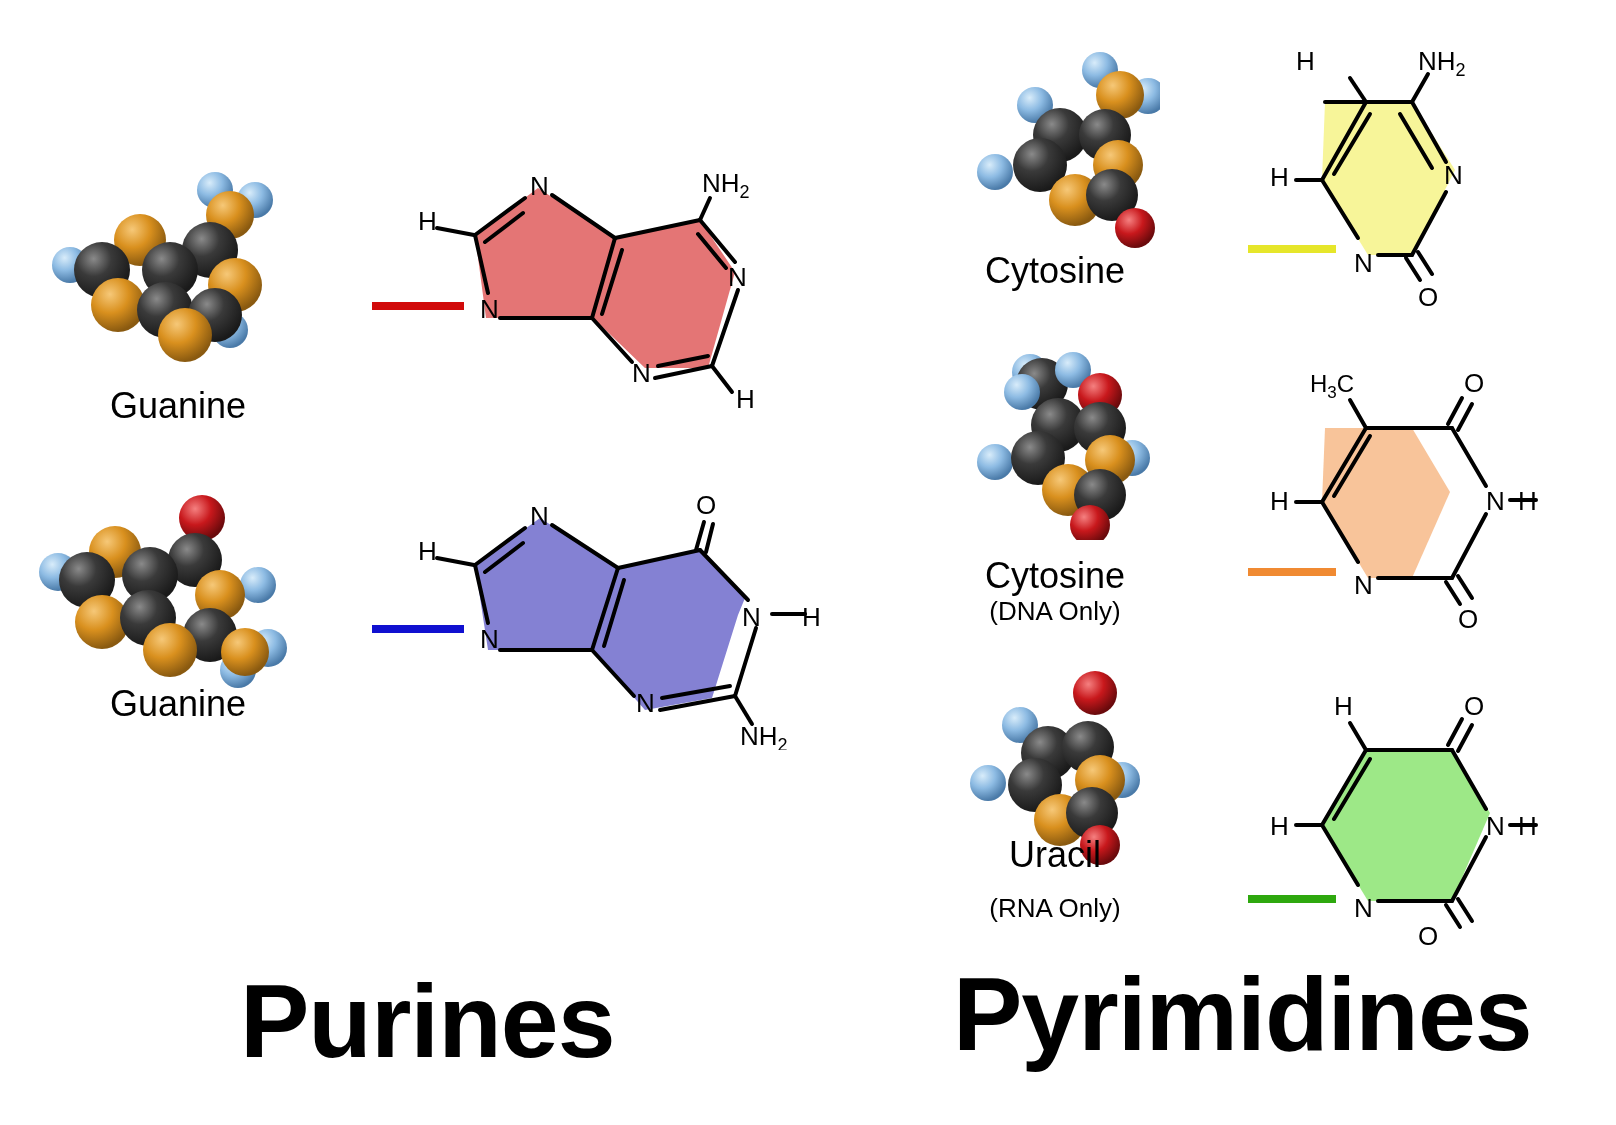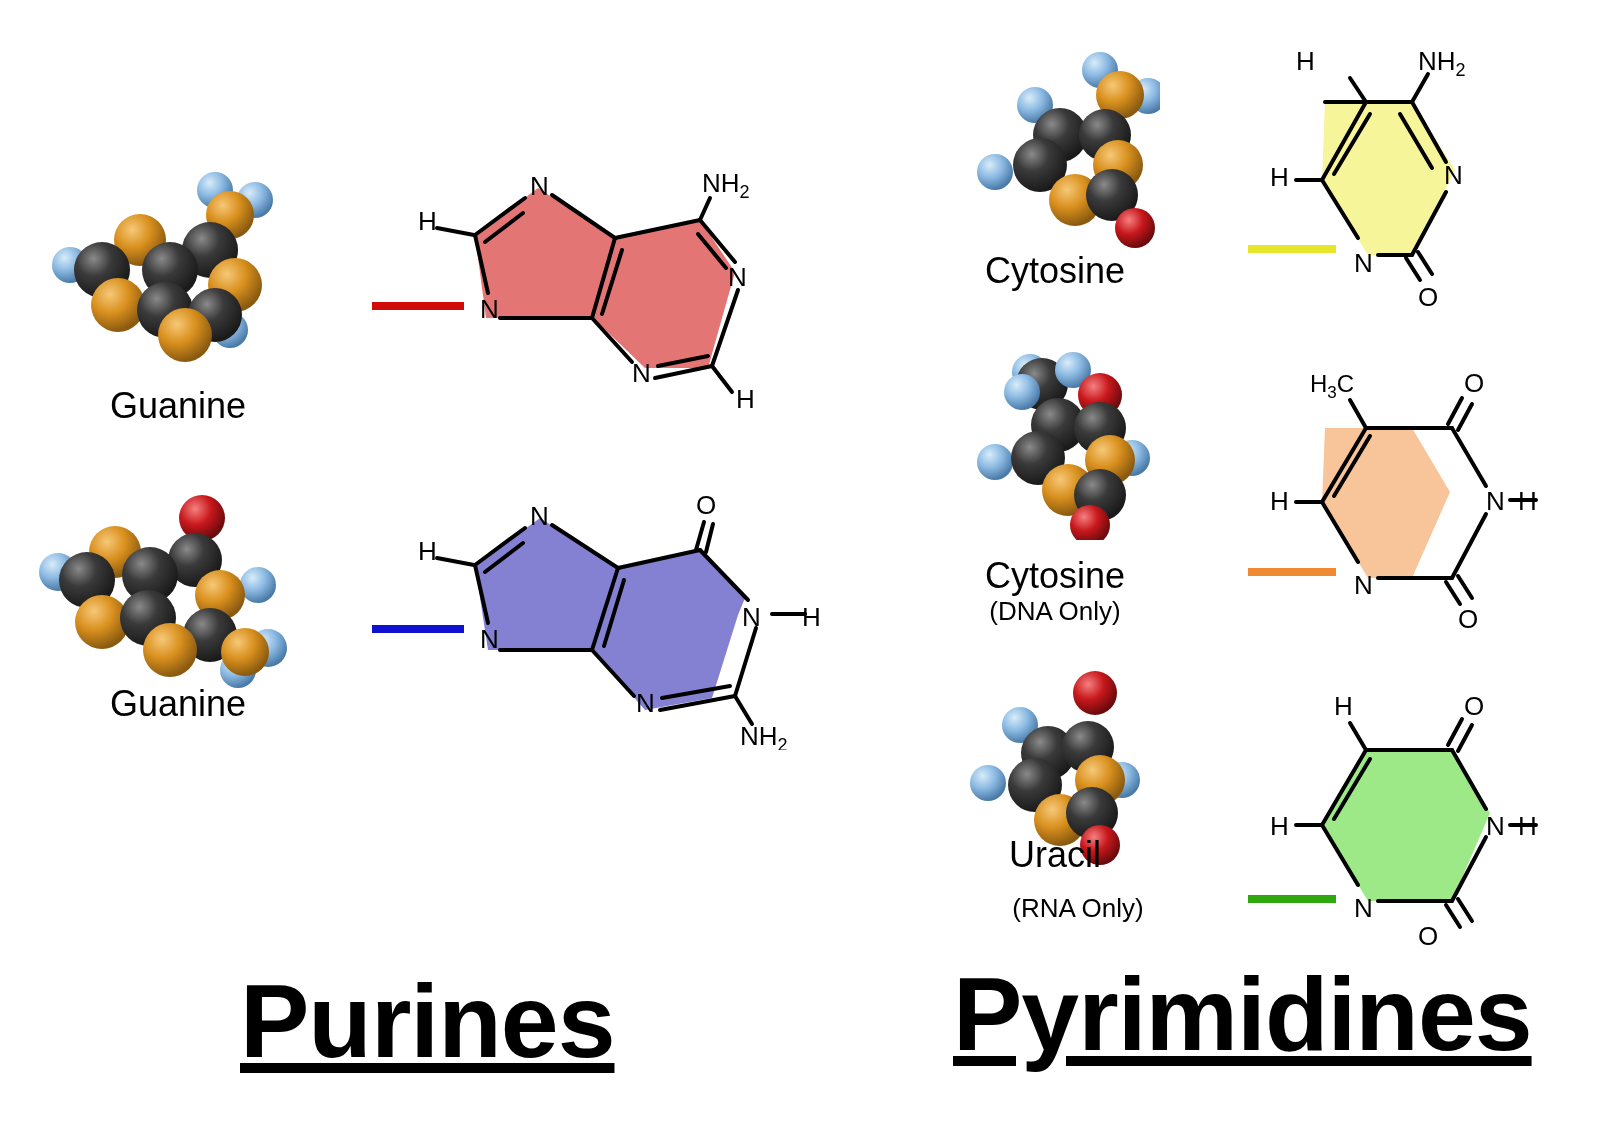--- a/index.html
+++ b/index.html
@@ -1,21 +1,21 @@
 <!DOCTYPE html>
 <html><head>
 <meta charset="utf-8">
 <style>
   html, body { margin: 0; padding: 0; background: #ffffff; }
   body { width: 1616px; height: 1125px; position: relative; overflow: hidden;
          font-family: "Liberation Sans", sans-serif; color: #000; }
   .abs { position: absolute; }
   .name { position: absolute; font-size: 36px; text-align: center; width: 260px; }
   .note { position: absolute; font-size: 26px; text-align: center; width: 260px; }
-  .group-title { position: absolute; font-weight: bold; font-size: 104px; letter-spacing: -1px; text-decoration: underline; }
+  .group-title { position: absolute; font-weight: bold; font-size: 104px; letter-spacing: -1px; }
   svg text { font-family: "Liberation Sans", sans-serif; fill: #000; }
 </style>
 </head>
 <body>
 
 <svg class="abs" style="left:40px;top:160px" width="260" height="210" viewBox="0 0 260 210">
   <defs>
     <radialGradient id="gC" cx="35%" cy="30%" r="70%">
         <stop offset="0" stop-color="#8a8a8a"></stop>
         <stop offset="0.45" stop-color="#3a3a3a"></stop>
@@ -236,21 +236,21 @@
   <circle cx="88" cy="88" r="27" fill="url(#gC)"></circle>
   <circle cx="128" cy="82" r="26" fill="url(#gC)"></circle>
   <circle cx="75" cy="120" r="27" fill="url(#gC)"></circle>
   <circle cx="162" cy="115" r="18" fill="url(#gH)"></circle>
   <circle cx="140" cy="115" r="25" fill="url(#gN)"></circle>
   <circle cx="100" cy="155" r="26" fill="url(#gN)"></circle>
   <circle cx="132" cy="148" r="26" fill="url(#gC)"></circle>
   <circle cx="140" cy="180" r="20" fill="url(#gO)"></circle>
 </svg>
 <div class="name" style="left:925px;top:834px">Uracil</div>
-<div class="note" style="left:948px;top:893px">(RNA Only)</div>
+<div class="note" style="left:925px;top:893px">(RNA Only)</div>
 
 <svg class="abs" style="left:1200px;top:665px" width="340" height="280" viewBox="0 0 340 280">
   <polygon points="166,85 252,85 290,148 252,236 168,236 122,160" fill="#9de887"></polygon>
   <rect x="48" y="230" width="88" height="8" fill="#2ea80e"></rect>
   <g stroke="#000" stroke-width="4" fill="none" stroke-linecap="round">
     <line x1="166" y1="85" x2="252" y2="85"></line>
     <line x1="252" y1="85" x2="286" y2="144"></line>
     <line x1="286" y1="172" x2="252" y2="236"></line>
     <line x1="252" y1="236" x2="178" y2="236"></line>
     <line x1="158" y1="220" x2="122" y2="160"></line>

